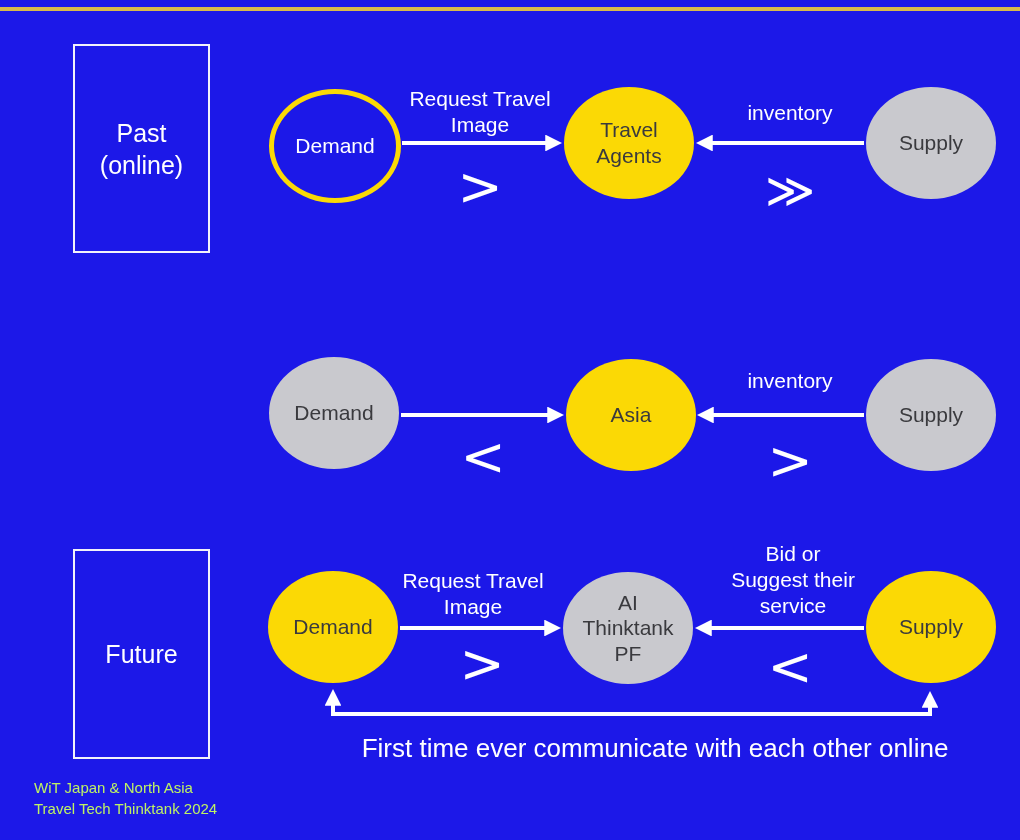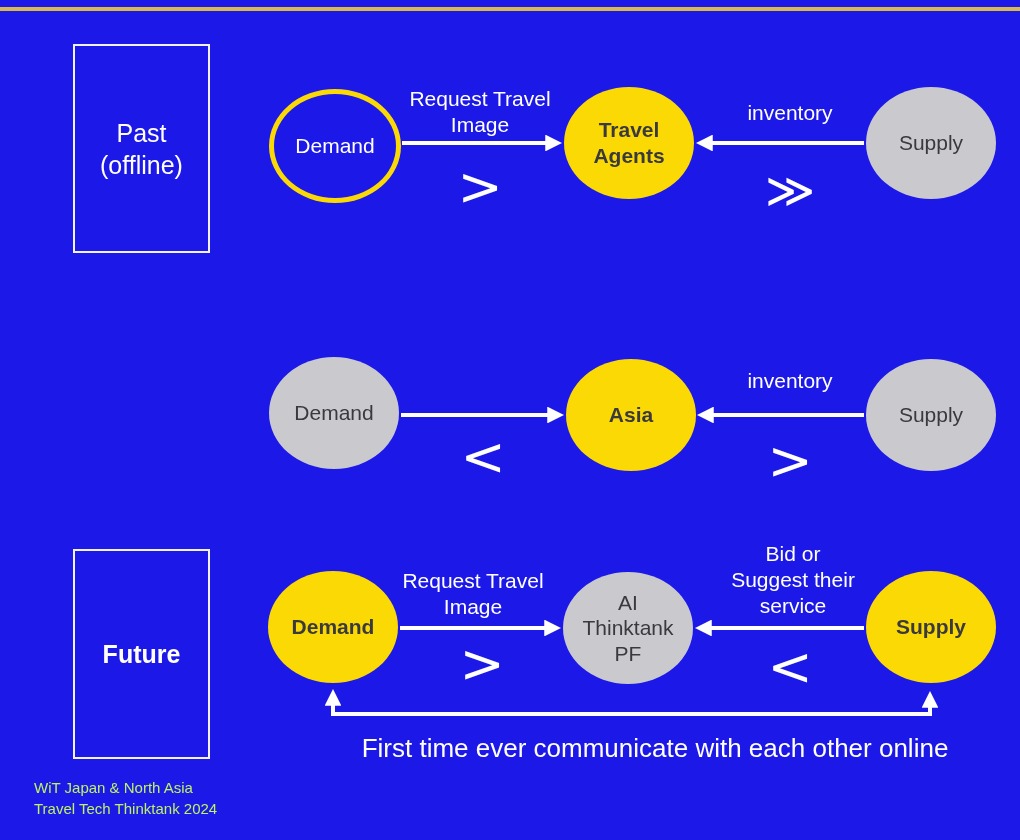--- a/index.html
+++ b/index.html
@@ -10,30 +10,30 @@
     color:#ffffff;
   }
   .top-rule{position:absolute;left:0;top:7px;width:1020px;height:4px;background:#d8ba4c;}
   .era-box{
     position:absolute;left:73px;width:133px;
     border:2px solid #f2f2fa;
     display:flex;align-items:center;justify-content:center;
   }
   .era-box--past{top:44px;height:205px;}
   .era-box--now{top:296px;height:203px;}
-  .era-box--future{top:549px;height:206px;font-weight:bold;}
+  .era-box--future{top:549px;height:206px;}
   .era-label{
     font-size:25px;line-height:1.28;text-align:center;white-space:pre-line;color:#fff;
   }
   .node{
     position:absolute;width:130px;height:112px;border-radius:50%;
     display:flex;align-items:center;justify-content:center;
     font-size:21px;line-height:1.22;text-align:center;white-space:pre-line;
   }
-  .node--yellow{background:#fbd905;color:#3a3a3e;font-weight:bold;}
+  .node--yellow{background:#fbd905;color:#3a3a3e;}
   .node--gray{background:#c9c9ce;color:#3a3a3e;}
   .node--outline{background:#1c18e8;border:5px solid #fbd905;color:#ffffff;width:122px;height:104px;}
   .arrow-label{
     position:absolute;transform:translateX(-50%);
     font-size:21px;line-height:1.24;text-align:center;white-space:pre-line;color:#fff;
   }
   .chevron{
     position:absolute;transform:translate(-50%,-55%);
     font-family:"DejaVu Sans",sans-serif;font-size:54px;line-height:1;color:#fff;
   }
@@ -67,21 +67,21 @@
     <line x1="864" y1="415" x2="702" y2="415" stroke="#fff" stroke-width="4" marker-end="url(#ah)"></line>
     <line x1="400" y1="628" x2="556" y2="628" stroke="#fff" stroke-width="4" marker-end="url(#ah)"></line>
     <line x1="864" y1="628" x2="700" y2="628" stroke="#fff" stroke-width="4" marker-end="url(#ah)"></line>
     <line x1="331" y1="714" x2="932" y2="714" stroke="#fff" stroke-width="4"></line>
     <line x1="333" y1="716" x2="333" y2="694" stroke="#fff" stroke-width="4" marker-end="url(#ah)"></line>
     <line x1="930" y1="716" x2="930" y2="696" stroke="#fff" stroke-width="4" marker-end="url(#ah)"></line>
   </svg>
 
   <div class="era-box era-box--past">
     <div class="era-label">Past
-(offline)</div>
+(online)</div>
   </div>
   <div class="era-box era-box--future">
     <div class="era-label">Future</div>
   </div>
 
   <div class="node node--outline" style="left:269px;top:89px;">Demand</div>
   <div class="arrow-label" style="left:480px;top:86px;">Request Travel
 Image</div>
   <div class="chevron" style="left:480px;top:190px;">&gt;</div>
   <div class="node node--yellow" style="left:564px;top:87px;">Travel

